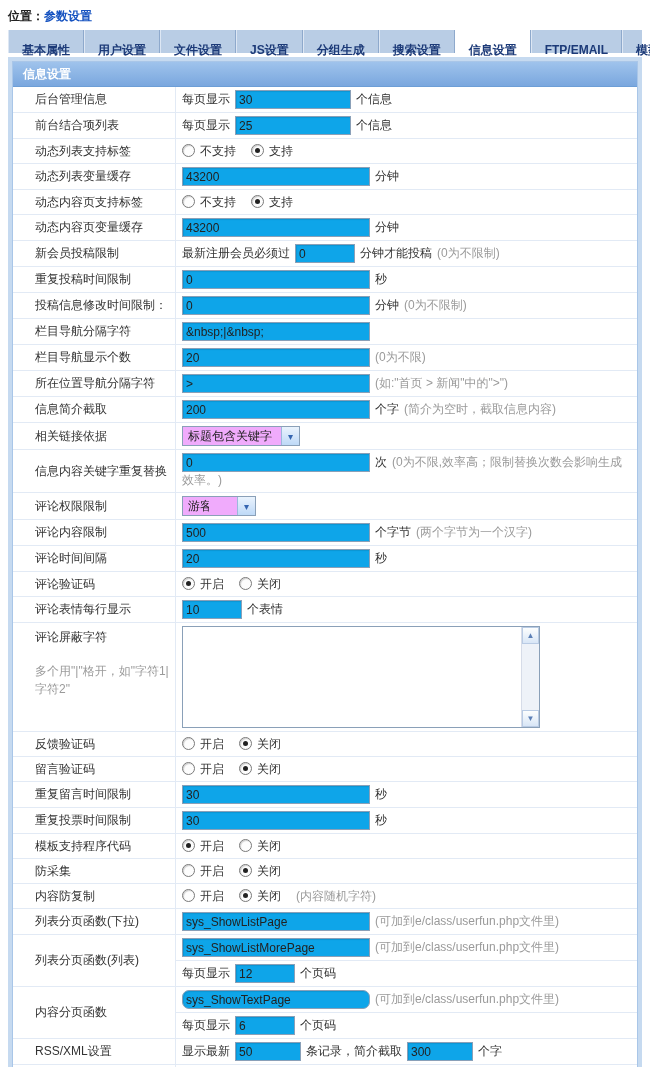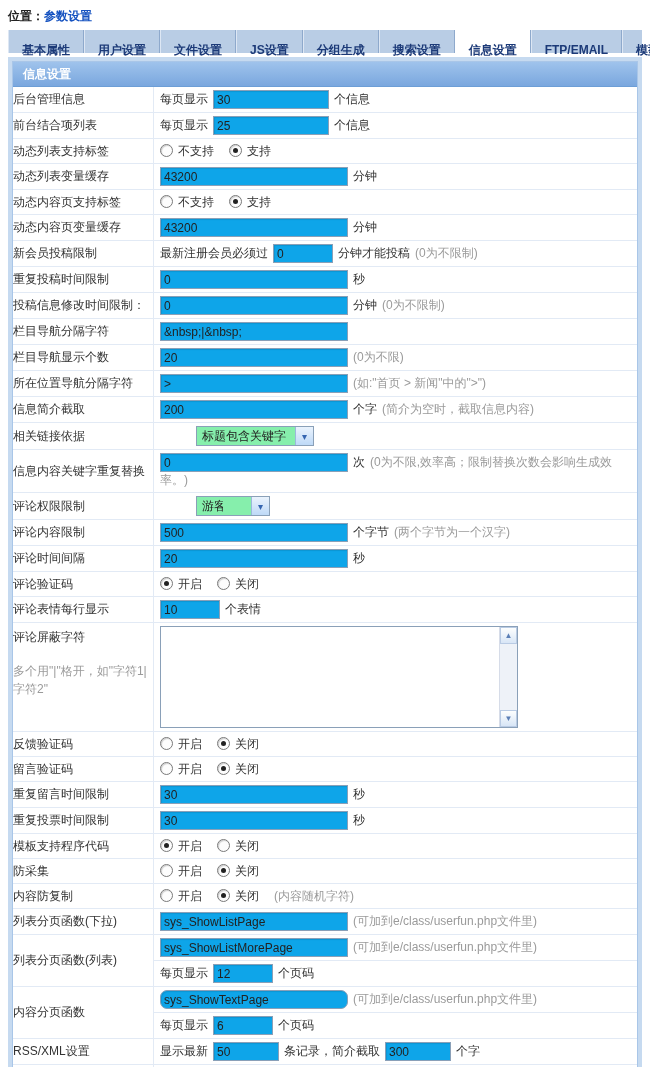--- a/index.html
+++ b/index.html
@@ -13,38 +13,38 @@
        border-right:1px solid #8ea9cc;border-left:1px solid #dde7f4;cursor:pointer;white-space:nowrap;}
   .tab.active{background:#ffffff;border-left-color:#fff;}
 
   .frame{margin:4px 8px 0;background:#c6daf0;padding:4px;}
   .panel{background:#fff;border:1px solid #a9c6e8;}
   .phead{height:24px;line-height:24px;padding:0 10px;color:#fff;font-weight:bold;
          background:linear-gradient(#9fc3ec,#7aa7de);border-bottom:1px solid #6d9ed6;}
 
   table.settings{width:100%;border-collapse:collapse;background:#fff;}
   .settings td{border-bottom:1px solid #e2eaf5;padding:3px 6px;height:18px;vertical-align:middle;}
-  td.lbl{width:134px;border-right:1px solid #e2eaf5;padding-left:0;color:#333;}
+  td.lbl{width:134px;border-right:1px solid #e2eaf5;padding-left:22px;color:#333;}
   td.lbl.top{vertical-align:top;padding-top:6px;}
   .lhint{color:#9a9a9a;margin-top:16px;line-height:1.5;}
 
   .seg{margin-right:5px;vertical-align:middle;}
   .txt{color:#333;text-align:right;}
   .hint{color:#9a9a9a;}
   .tin{height:15px;border:1px solid #8aa0b8;background:#0ea5e9;padding:1px 3px;margin-right:5px;
        font:12px "Liberation Sans","DejaVu Sans",sans-serif;color:#222;vertical-align:middle;
        box-shadow:inset 1px 1px 1px rgba(0,0,0,.10);}
   .rwrap{margin-right:15px;cursor:pointer;white-space:nowrap;}
   .radio{display:inline-block;width:11px;height:11px;border:1px solid #7a7a7a;border-radius:50%;
          background:#fdfdfd;vertical-align:-2px;margin-right:5px;position:relative;
          box-shadow:inset 1px 1px 1px rgba(0,0,0,.18);}
   .radio.on::after{content:"";position:absolute;left:3px;top:3px;width:5px;height:5px;border-radius:50%;background:#222;}
 
-  .sel{display:inline-flex;align-items:center;height:20px;border:1px solid #8aa0b8;background:#86efac;
-       vertical-align:middle;cursor:pointer;box-sizing:border-box;margin-left:36px;}
+  .sel{display:inline-flex;align-items:center;height:20px;border:1px solid #8aa0b8;background:#f0abfc;
+       vertical-align:middle;cursor:pointer;box-sizing:border-box;}
   .sel .val{flex:1;padding:0 5px;color:#222;overflow:hidden;white-space:nowrap;}
   .sel .arr{width:17px;align-self:stretch;background:linear-gradient(#eaf3fd,#bed9f7);
             border-left:1px solid #9cb8dc;color:#3565b0;display:flex;align-items:center;justify-content:center;font-size:10px;}
 
   .ta{position:relative;border:1px solid #8aa0b8;background:#fff;display:inline-block;vertical-align:top;}
   .sb{position:absolute;top:0;right:0;bottom:0;width:17px;background:#eef2f8;border-left:1px solid #d6dce8;
       display:flex;flex-direction:column;justify-content:space-between;}
   .sbtn{height:15px;background:linear-gradient(#fdfefe,#d8e6f6);border:1px solid #b9cbe4;color:#5b7fb6;
         font-size:8px;display:flex;align-items:center;justify-content:center;cursor:pointer;}
 </style>

